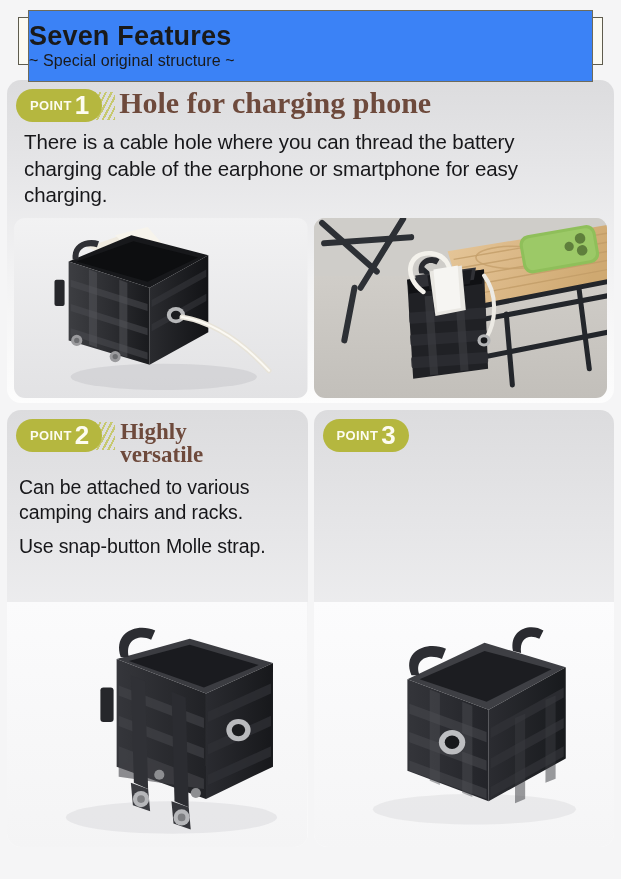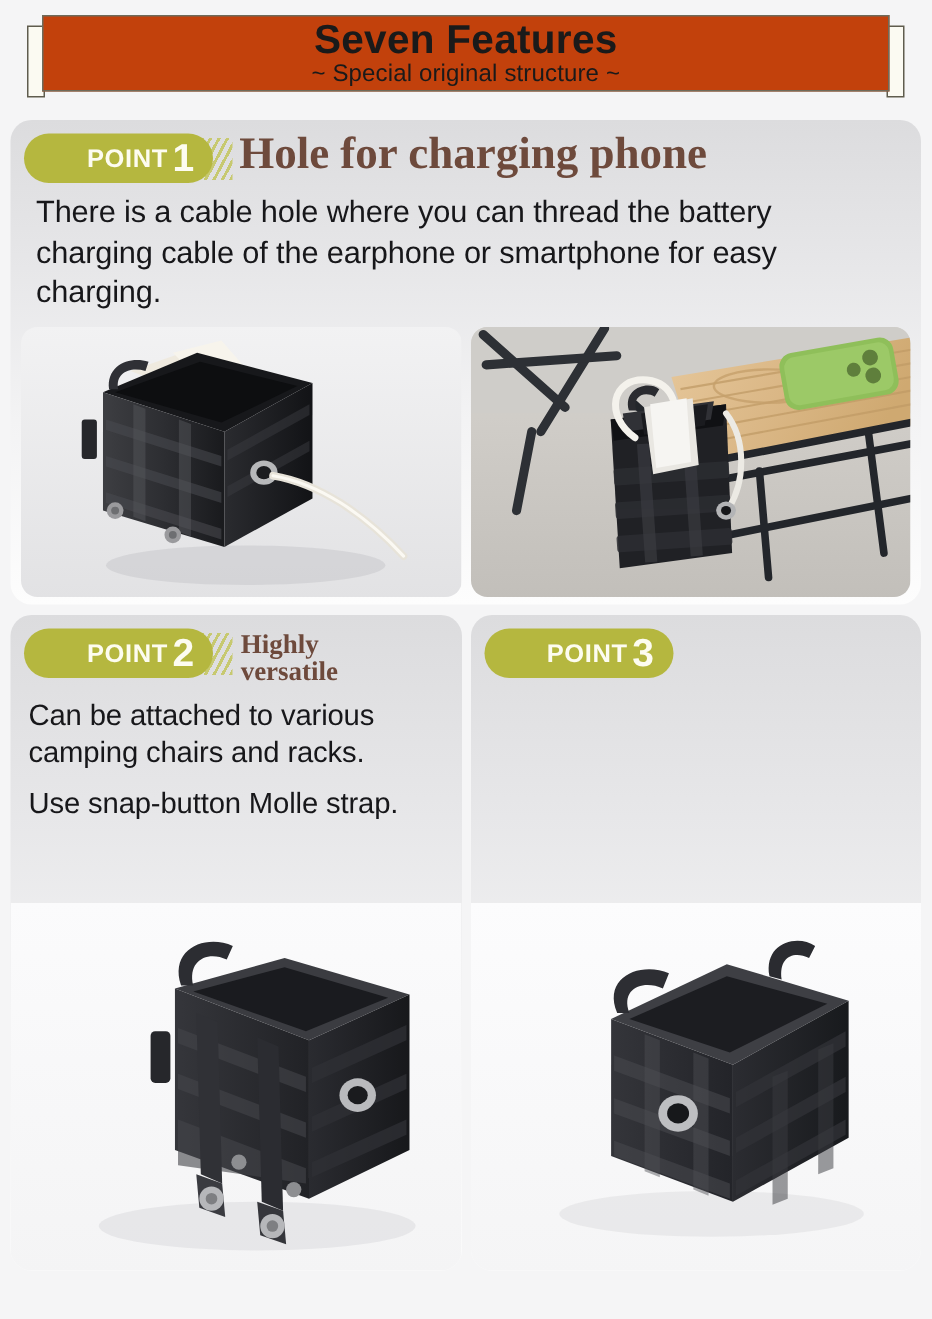--- a/index.html
+++ b/index.html
@@ -26,27 +26,27 @@
     height: 48px;
     background: #fbfaf2;
     border: 1px solid #5f5c4e;
     z-index: 1;
   }
   .banner-tab.left  { left: -10px; }
   .banner-tab.right { right: -10px; }
   .title-banner {
     position: absolute;
     left: 0; right: 0; top: 2px;
-    height: 51px;
-    background: #c2410c;
+    height: 72px;
+    background: #3b82f6;
     border: 1px solid #6e6b5b;
     z-index: 2;
     display: flex;
     flex-direction: column;
-    align-items: center;
+    align-items: flex-start;
     justify-content: center;
   }
   .banner-title {
     font-size: 27px;
     font-weight: bold;
     color: #1a1a1a;
     letter-spacing: 0.2px;
     line-height: 1.05;
   }
   .banner-subtitle {
@@ -79,25 +79,24 @@
     height: 33px;
     padding: 0 13px 0 14px;
     display: flex;
     align-items: center;
     gap: 3px;
     position: relative;
     z-index: 2;
   }
   .badge-word {
     color: #fdfcf0;
-    font-size: 17px;
+    font-size: 13px;
     font-weight: bold;
     letter-spacing: 0.4px;
     line-height: 1;
-    margin-left: 28px;
   }
   .badge-num {
     color: #fdfcf0;
     font-size: 26px;
     font-weight: bold;
     line-height: 1;
     position: relative;
     top: -1px;
   }
   .badge-tail {
@@ -149,21 +148,21 @@
 
   
   .bottom-row {
     display: flex;
     gap: 6px;
     padding: 7px 7px 0 7px;
     height: 444px;
   }
   .bottom-row .panel { flex: 1; position: relative; }
 
-  .bottom-row .point-title { font-size: 18px; margin: 1px 0 0 5px; }
+  .bottom-row .point-title { font-size: 23px; margin: 1px 0 0 5px; }
   .bottom-row .point-body {
     font-size: 19.5px;
     color: #17171a;
     line-height: 1.28;
     padding: 8px 10px 0 12px;
     letter-spacing: -0.1px;
   }
   .bottom-row .point-body p + p { margin-top: 9px; }
 
   .bottom-photo {

